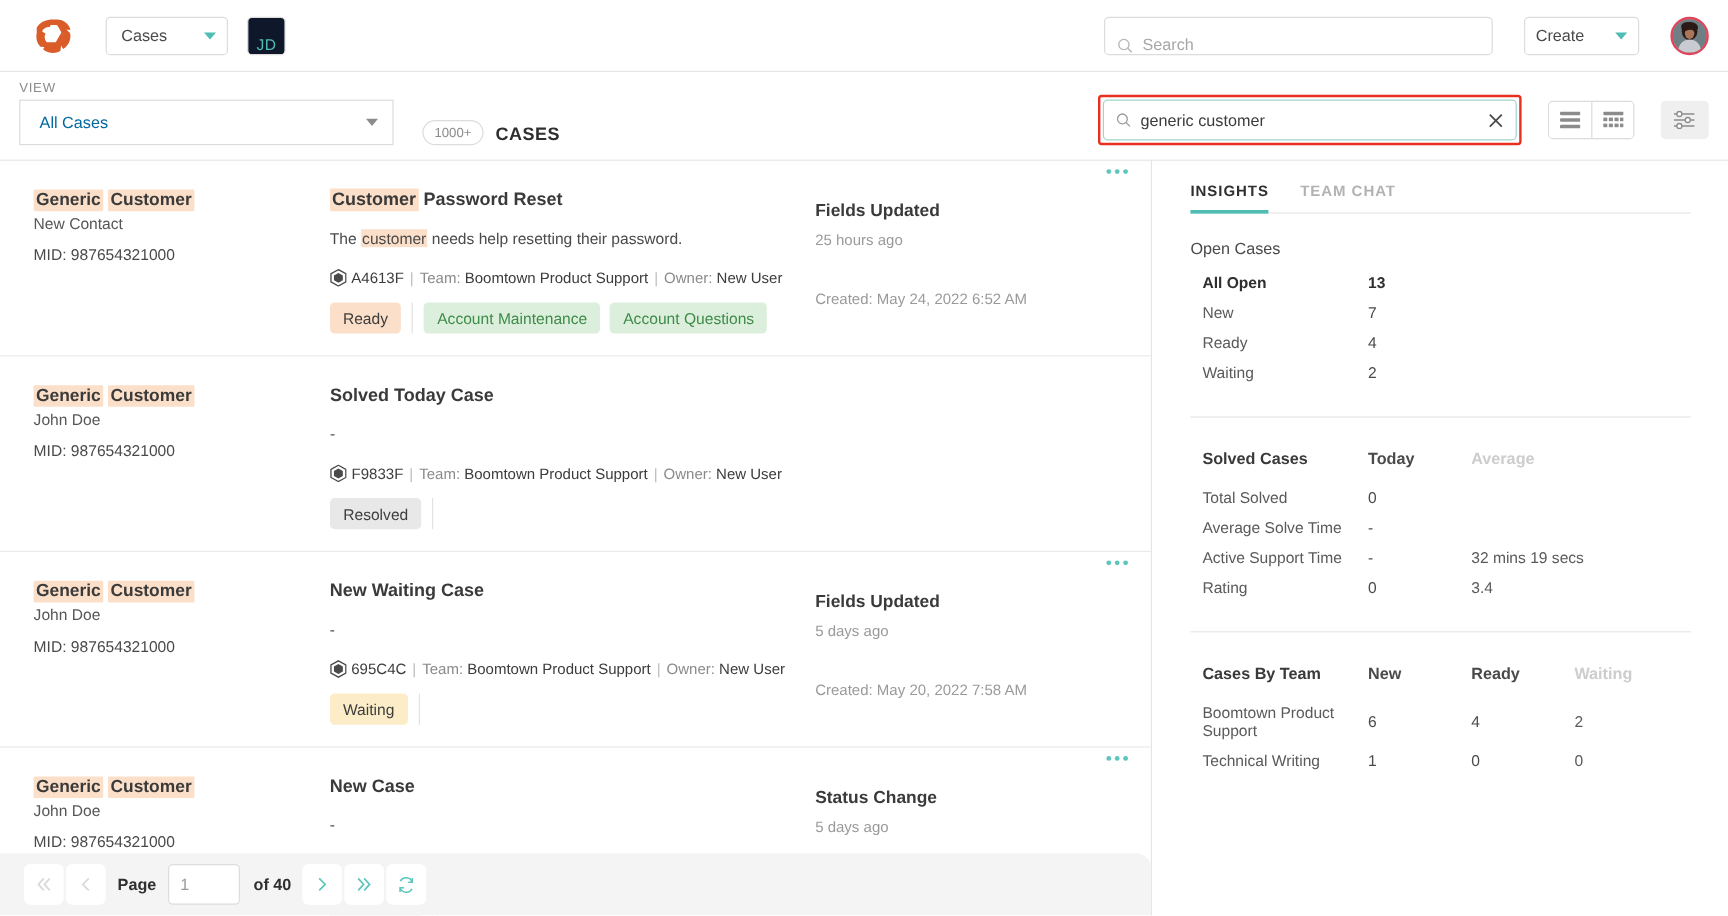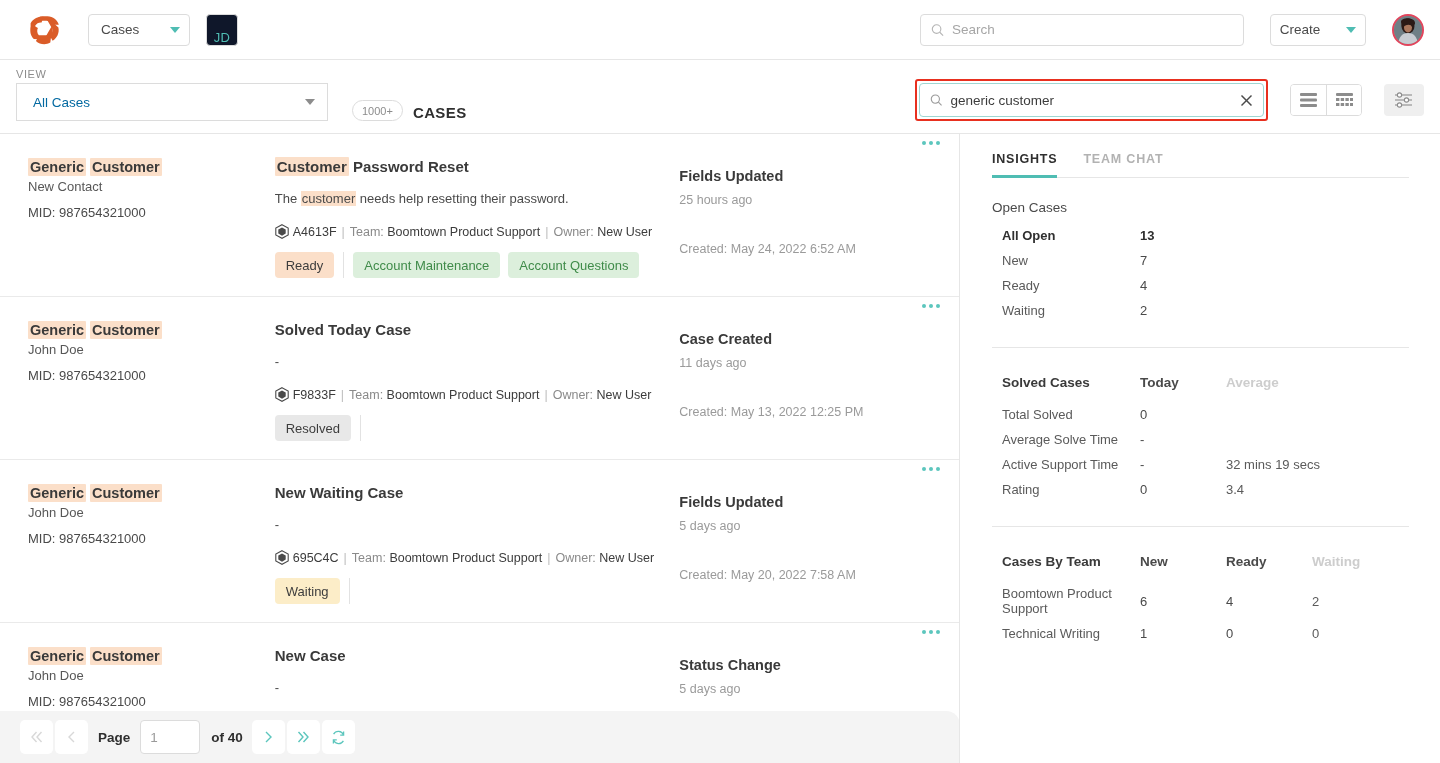--- a/index.html
+++ b/index.html
@@ -40,21 +40,21 @@
     border: 1px solid #dcdcdc; border-radius: 4px;
     background: #0f172a;
     display: flex; align-items: flex-end; justify-content: center;
     font-size: 13px; color: #4fbdb3; letter-spacing: .3px;
     cursor: pointer;
   }
   .topbar-right { margin-left: auto; display: flex; align-items: center; }
   .global-search {
     width: 324px; height: 32px;
     border: 1px solid #dcdcdc; border-radius: 4px;
-    display: flex; align-items: center; padding: 11px 10px;
+    display: flex; align-items: flex-end; padding: 0 10px;
     background: #fff;
   }
   .global-search input {
     border: 0; outline: 0; width: 100%;
     font-size: 13.5px; font-family: inherit; color: #4a4a4a;
     margin-left: 8px; background: transparent;
   }
   .global-search input::placeholder { color: #a6a6a6; }
   .create-btn {
     margin-left: 26px;
@@ -379,30 +379,20 @@
      <div class="case-desc">-</div>
      <div class="case-meta"><svg class="hex-icon" width="14" height="15" viewBox="0 0 14 15">
                   <polygon points="7,0.7 13.2,4.1 13.2,10.9 7,14.3 0.8,10.9 0.8,4.1" fill="none" stroke="#4a4a4a" stroke-width="1.1"></polygon>
                   <polygon points="7,3.4 10.7,5.5 10.7,9.6 7,11.7 3.3,9.6 3.3,5.5" fill="#4a4a4a"></polygon>
                 </svg><span class="code">F9833F</span><span class="sep">|</span>Team: <span class="val">Boomtown Product Support</span><span class="sep">|</span>Owner: <span class="val">New User</span></div>
      <div class="tag-row">
        <div class="tag tag-resolved">Resolved</div>
        <div class="tag-divider"></div>
      </div>
    </div>
-   <div class="col-activity">
-     <div class="dots">
-                <span class="dot"></span>
-                <span class="dot"></span>
-                <span class="dot"></span>
-              </div>
-     <div class="act-title">Case Created</div>
-     <div class="act-time">11 days ago</div>
-     <div class="act-created">Created: May 13, 2022 12:25 PM</div>
-   </div>
           </div>
           <div class="case-row">
             <div class="col-customer">
      <div class="cust-name">
        <span class="hl">Generic</span>
        <span class="hl">Customer</span>
      </div>
      <div class="cust-sub">John Doe</div>
      <div class="cust-mid">MID: 987654321000</div>
    </div>

